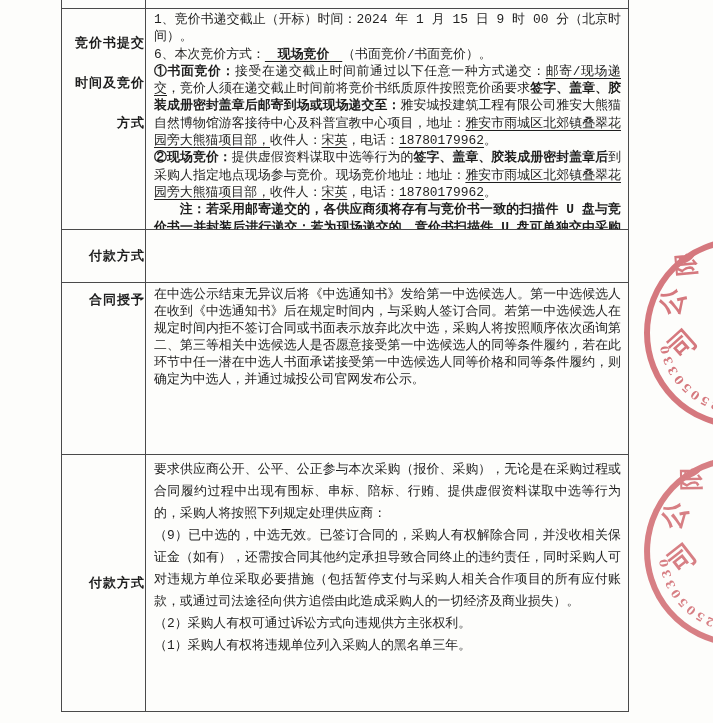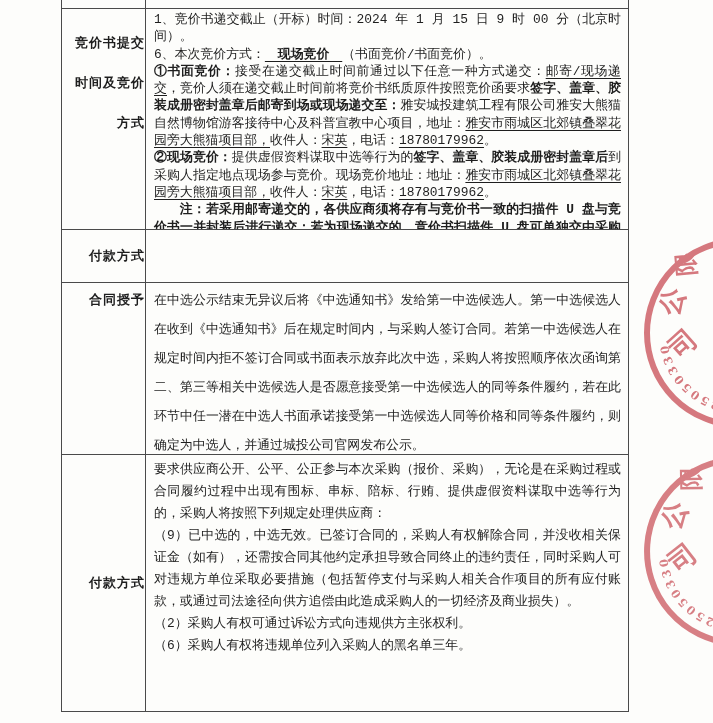--- a/index.html
+++ b/index.html
@@ -31,21 +31,21 @@
   .hcell-0{padding-top:14px;line-height:40px;}
   .hcell-1{display:flex;flex-direction:column;justify-content:center;}
   .hcell-2{padding-top:8px;}
   .hcell-3{display:flex;flex-direction:column;justify-content:center;}
   .ccell{
     flex:1;box-sizing:border-box;overflow:hidden;
     font-size:12.9px;padding:2px 7px 0 8px;
   }
   .ccell-0{line-height:17.3px;padding-top:2px;}
   .ccell-1{line-height:22px;padding-top:4px;}
-  .ccell-2{line-height:29px;padding-top:3px;}
+  .ccell-2{line-height:17px;padding-top:3px;}
   .ccell-3{line-height:22px;padding-top:4px;}
   .para{text-align:justify;font-family:Liberation Mono, monospace;}
   .para.indent{text-indent:2em;}
   .b{font-weight:bold;}
   .u{text-decoration:underline;text-underline-offset:3px;}
   
   .stub{position:absolute;top:0;width:1px;height:8px;background:#4a4a4a;}
   .stub-left{left:61px;}
   .stub-mid{left:145px;}
   .stub-right{left:628px;}
@@ -90,21 +90,21 @@
       </div>
     </div>
     <div class="trow trow-3">
       <div class="hcell hcell-3">
         <div class="hline">付款方式</div>
       </div>
       <div class="ccell ccell-3">
         <div class="para"><span>要求供应商公开、公平、公正参与本次采购（报价、采购），无论是在采购过程或合同履约过程中出现有围标、串标、陪标、行贿、提供虚假资料谋取中选等行为的，采购人将按照下列规定处理供应商：</span></div>
         <div class="para"><span>（9）已中选的，中选无效。已签订合同的，采购人有权解除合同，并没收相关保证金（如有），还需按合同其他约定承担导致合同终止的违约责任，同时采购人可对违规方单位采取必要措施（包括暂停支付与采购人相关合作项目的所有应付账款，或通过司法途径向供方追偿由此造成采购人的一切经济及商业损失）。</span></div>
         <div class="para"><span>（2）采购人有权可通过诉讼方式向违规供方主张权利。</span></div>
-        <div class="para"><span>（6）采购人有权将违规单位列入采购人的黑名单三年。</span></div>
+        <div class="para"><span>（1）采购人有权将违规单位列入采购人的黑名单三年。</span></div>
       </div>
     </div>
   </div>
 
 <div class="seal seal-1">
   <svg width="70" height="204" viewBox="0 0 70 204">
     <g opacity="0.82">
       <circle cx="96" cy="102" r="92" fill="none" stroke-width="6" stroke="#cd5c63"></circle>
       <path id="seal-arc-a" d="M 98 174 A 72 72 0 0 1 24 102" fill="none"></path>
       <text font-size="11.5" font-weight="bold" letter-spacing="2.5" fill="#cd5c63">

